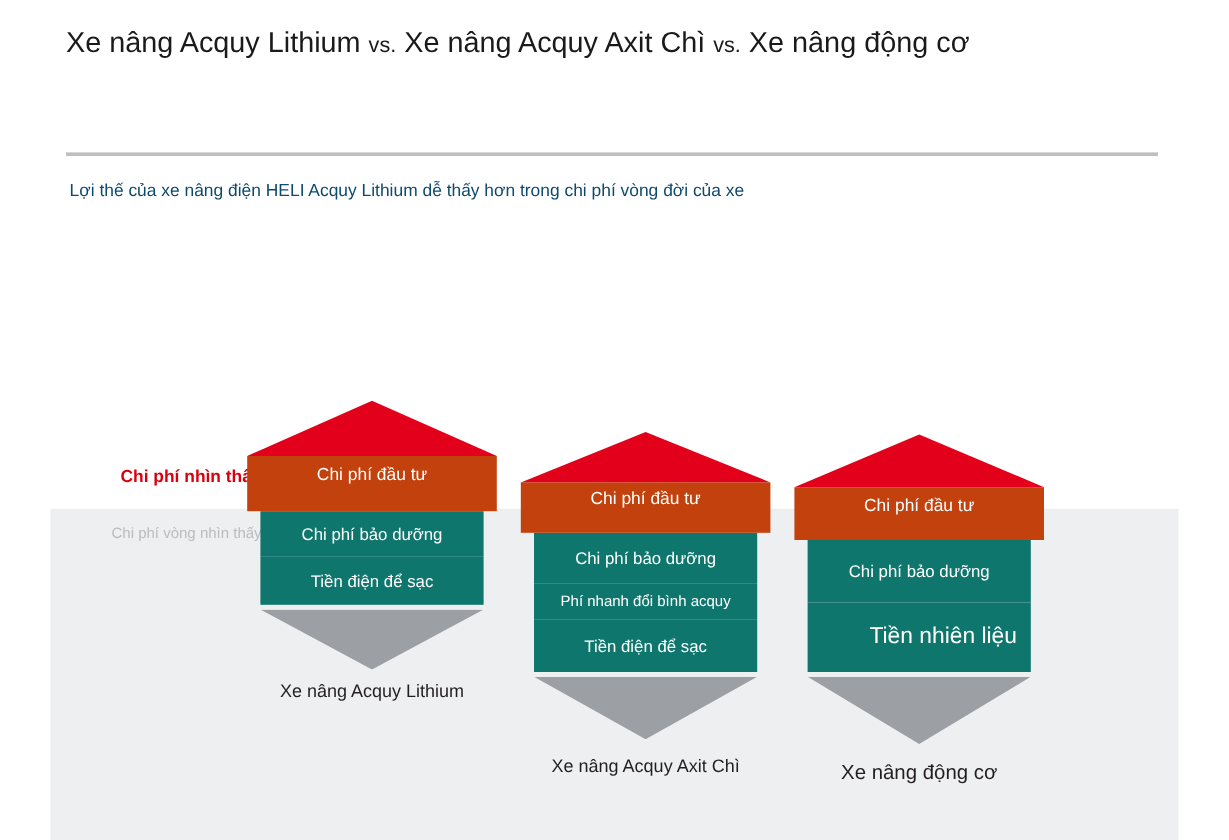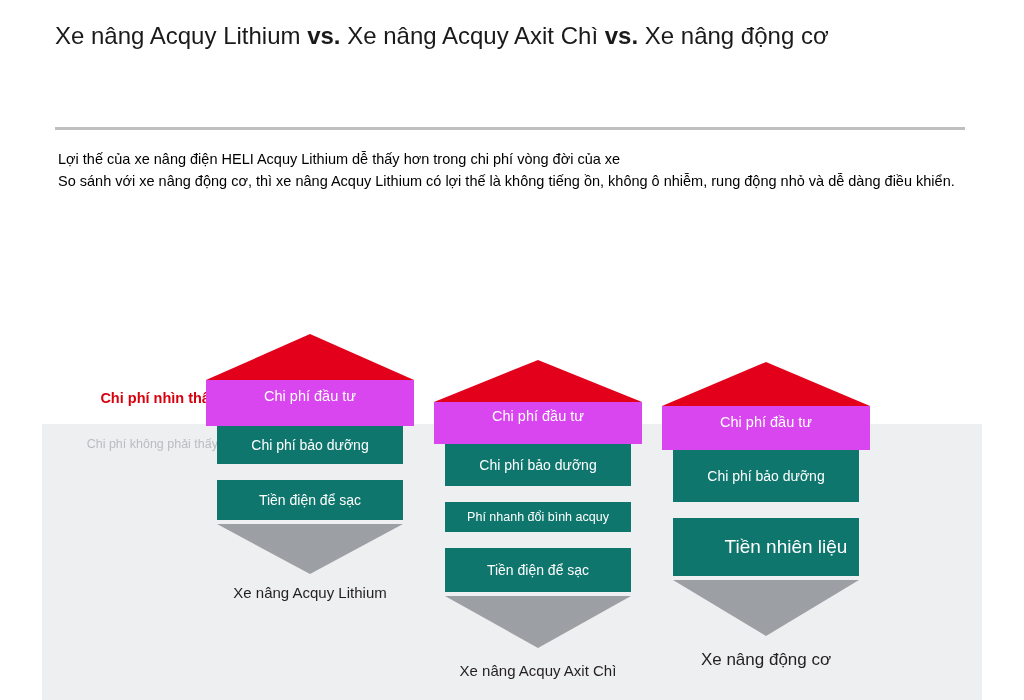--- a/index.html
+++ b/index.html
@@ -30,43 +30,43 @@
     margin: 0;
   }
   .subtitle {
     margin-top: 4px;
     font-size: 24px;
     color: #1a1a1a;
     white-space: nowrap;
     line-height: 1.2;
   }
   .subtitle .vs {
-    font-weight: bold;
-    font-size: 24px;
+    font-weight: normal;
+    font-size: 18px;
   }
   .subtitle .seg { }
 
   .rule {
     position: absolute;
     left: 55px;
     top: 127px;
     width: 910px;
     height: 3px;
     background: #bfbfbf;
   }
 
   
   .para {
     position: absolute;
     left: 58px;
     top: 148px;
     width: 930px;
     font-size: 14.5px;
     line-height: 1.53;
-    color: #000000;
+    color: #0c4a6e;
   }
   .para p { margin: 0; }
 
   
   .chart {
     position: absolute;
     left: 0;
     top: 320px;
     width: 1024px;
     height: 380px;
@@ -115,21 +115,21 @@
     width: 208px;
   }
   .roof .tri {
     width: 0;
     height: 0;
     margin: 0 auto;
     border-left: 104px solid transparent;
     border-right: 104px solid transparent;
   }
   .roof .body {
-    background: #d946ef;
+    background: #c2410c;
     position: relative;
   }
   .roof .body .txt {
     position: absolute;
     left: 0;
     right: 0;
     text-align: center;
     color: #ffffff;
     font-size: 14.5px;
   }
@@ -138,21 +138,21 @@
   .blk {
     background: #0f766e;
     color: #ffffff;
     text-align: center;
     margin: 0 auto;
     display: flex;
     align-items: center;
     justify-content: center;
     font-size: 14px;
   }
-  .blk + .blk { margin-top: 16px; }
+  .blk + .blk { margin-top: 0; }
 
   
   .taper {
     margin: 4px auto 0;
     background: #9c9fa3;
     clip-path: polygon(0 0, 100% 0, 50% 100%, 50% 100%);
   }
 
   .col-caption {
     text-align: center;
@@ -198,28 +198,27 @@
     <span class="vs">vs.</span>
     <span class="seg">Xe nâng Acquy Axit Chì</span>
     <span class="vs">vs.</span>
     <span class="seg">Xe nâng động cơ</span>
   </div>
 </div>
 <div class="rule"></div>
 
 <div class="para">
   <p>Lợi thế của xe nâng điện HELI Acquy Lithium dễ thấy hơn trong chi phí vòng đời của xe</p>
-  <p>So sánh với xe nâng động cơ, thì xe nâng Acquy Lithium có lợi thế là không tiếng ồn, không ô nhiễm, rung động nhỏ và dễ dàng điều khiển.</p>
 </div>
 
 <div class="chart">
   <div class="grey-band"></div>
 
   <div class="label-visible">Chi phí nhìn thấy</div>
-  <div class="label-invisible">Chi phí không phải thấy</div>
+  <div class="label-invisible">Chi phí vòng nhìn thấy</div>
 
   <div class="col col-1 c1">
     <div class="roof">
       <div class="tri"></div>
       <div class="body">
         <div class="txt">Chi phí đầu tư</div>
       </div>
     </div>
     <div class="blk b1">Chi phí bảo dưỡng</div>
     <div class="blk b2">Tiền điện để sạc</div>

